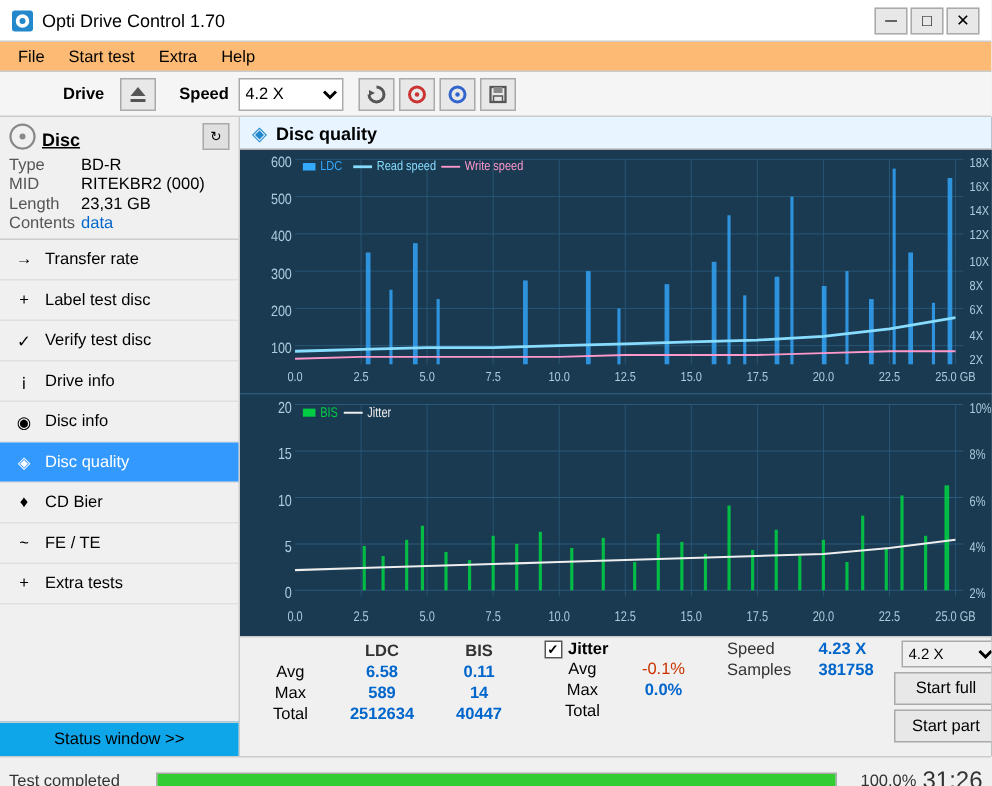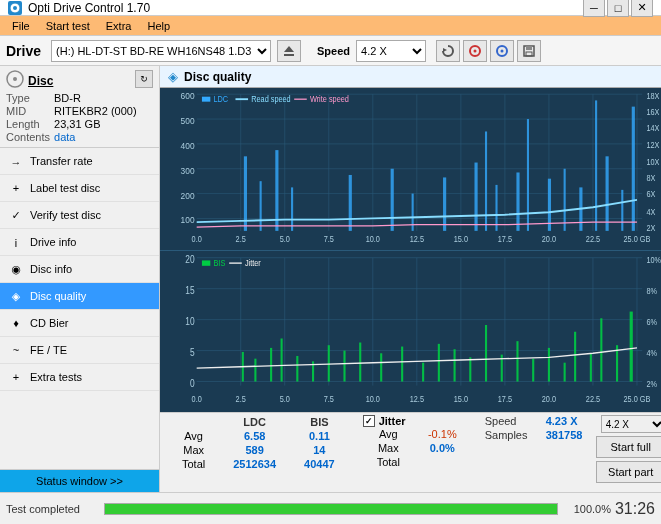--- a/index.html
+++ b/index.html
@@ -1,31 +1,31 @@
 <!DOCTYPE html>
 <html><head>
   <meta charset="utf-8">
   <style>
     * { margin: 0; padding: 0; box-sizing: border-box; }
     body { width: 661px; height: 524px; font-family: 'Segoe UI', Tahoma, sans-serif; font-size: 11px; background: #f0f0f0; overflow: hidden; }
 
     
-    .title-bar { background: #fff; height: 16px; display: flex; align-items: center; justify-content: space-between; padding: 0 8px; border-bottom: 1px solid #ccc; }
+    .title-bar { background: #fff; height: 28px; display: flex; align-items: center; justify-content: space-between; padding: 0 8px; border-bottom: 1px solid #ccc; }
     .title-bar-left { display: flex; align-items: center; gap: 6px; font-size: 12px; }
     .title-bar-icon { width: 14px; height: 14px; background: #2288cc; border-radius: 2px; display: inline-flex; align-items: center; justify-content: center; }
     .title-bar-right { display: flex; gap: 2px; }
     .title-btn { width: 22px; height: 18px; border: 1px solid #aaa; background: #e8e8e8; cursor: pointer; font-size: 11px; display: flex; align-items: center; justify-content: center; }
 
     
     .menu-bar { background: #fdba74; height: 20px; display: flex; align-items: center; padding: 0 4px; border-bottom: 1px solid #ccc; }
     .menu-item { padding: 2px 8px; cursor: pointer; font-size: 11px; }
 
     
     .drive-bar { background: #f5f5f5; height: 30px; display: flex; align-items: center; padding: 2px 6px; border-bottom: 1px solid #ccc; gap: 6px; }
-    .drive-label { font-weight: bold; font-size: 14px; margin-right: 4px; }
+    .drive-label { font-weight: bold; font-size: 11px; margin-right: 4px; margin-left: 36px; }
     .drive-select { height: 22px; font-size: 11px; min-width: 220px; border: 1px solid #aaa; background: white; }
     .eject-btn { height: 22px; width: 24px; border: 1px solid #aaa; background: #e8e8e8; cursor: pointer; display: flex; align-items: center; justify-content: center; }
     .speed-label { font-weight: bold; font-size: 11px; margin-left: 10px; }
     .speed-select { height: 22px; font-size: 11px; width: 70px; border: 1px solid #aaa; background: white; }
     .toolbar-btns { display: flex; gap: 3px; margin-left: 4px; }
     .toolbar-btn { height: 22px; width: 24px; border: 1px solid #aaa; background: #e8e8e8; cursor: pointer; display: flex; align-items: center; justify-content: center; font-size: 13px; }
 
     
     .main-layout { display: flex; height: calc(524px - 78px - 20px); }
 
@@ -114,23 +114,20 @@
 
 <div class="menu-bar">
   <span class="menu-item">File</span>
   <span class="menu-item">Start test</span>
   <span class="menu-item">Extra</span>
   <span class="menu-item">Help</span>
 </div>
 
 <div class="drive-bar">
   <span class="drive-label">Drive</span>
-  <select class="drive-select">
-    <option>(H:)  HL-DT-ST BD-RE  WH16NS48 1.D3</option>
-  </select>
   <button class="eject-btn">
     <svg width="14" height="14" viewBox="0 0 14 14">
         <polygon points="7,2 12,8 2,8" fill="#555"></polygon>
         <rect x="2" y="10" width="10" height="2" fill="#555"></rect>
       </svg>
   </button>
   <span class="speed-label">Speed</span>
   <select class="speed-select">
     <option>4.2 X</option>
   </select>

